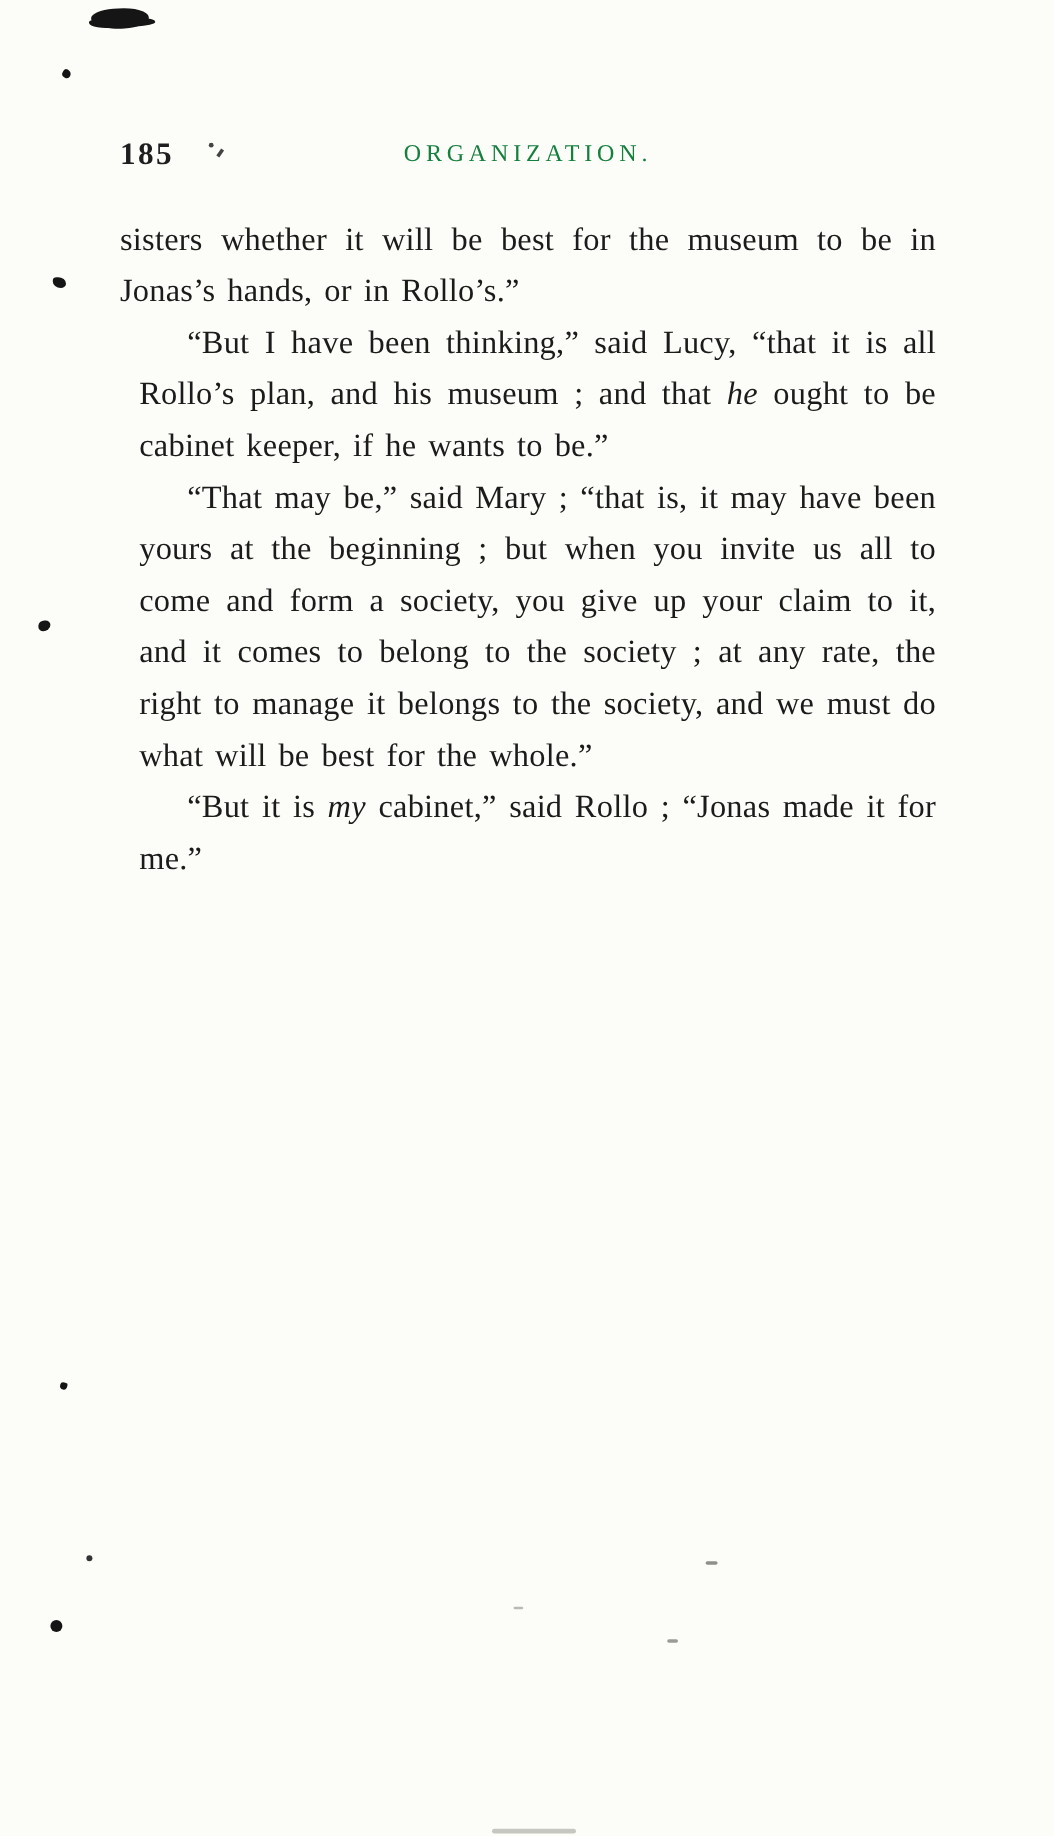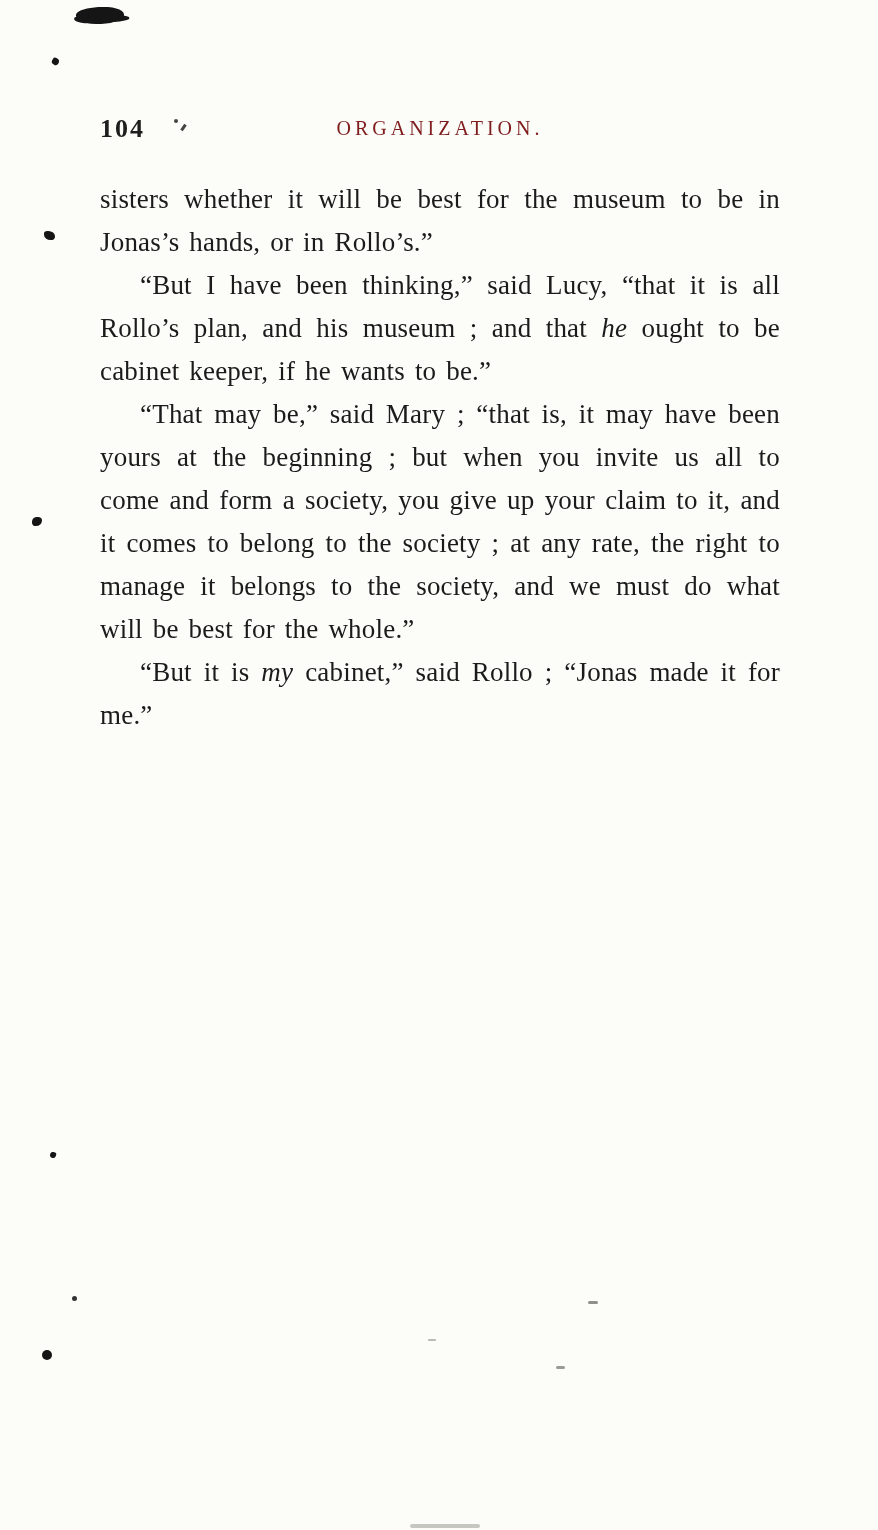--- a/index.html
+++ b/index.html
@@ -27,37 +27,37 @@
     top: 2px;
     font-size: 26px;
     font-weight: bold;
     letter-spacing: 2px;
     color: #1e1e1e;
   }
   .running-head {
     text-align: center;
     font-size: 20px;
     letter-spacing: 4px;
-    color: #7f1d1d;
+    color: #15803d;
     padding-top: 5px;
   }
   
   .body-text {
     position: absolute;
     top: 178px;
     left: 100px;
     width: 680px;
     font-size: 27px;
     line-height: 43px;
     text-align: justify;
     word-spacing: 3px;
     letter-spacing: 0.2px;
   }
   .body-text p { margin: 0; }
-  .body-text p.indent { text-indent: 40px; }
+  .body-text p.indent { text-indent: 40px; margin-left: 16px; }
   .body-text em { font-style: italic; }
 
   
   .artifact { position: absolute; background: #151515; }
   .ink-blot {
     top: 7px; left: 76px; width: 48px; height: 17px;
     border-radius: 45% 60% 50% 65%;
     transform: rotate(-4deg);
     box-shadow: -6px 3px 0 -4px #151515, 10px 4px 0 -5px #151515;
   }
@@ -87,21 +87,21 @@
   <div class="artifact speck-e"></div>
   <div class="artifact speck-f"></div>
   <div class="artifact mark-after-number-1"></div>
   <div class="artifact mark-after-number-2"></div>
   <div class="artifact faint-dash-a"></div>
   <div class="artifact faint-dots"></div>
   <div class="artifact faint-dash-b"></div>
   <div class="artifact bottom-smudge"></div>
 
   <div class="header-row">
-    <span class="page-number">104</span>
+    <span class="page-number">185</span>
     <div class="running-head">ORGANIZATION.</div>
   </div>
 
   <div class="body-text">
 
     <p><span>sisters whether it will be best for the museum to be in Jonas’s hands, or in Rollo’s.”</span></p>
 
     <p class="indent"><span>“But I have been thinking,” said Lucy, “that it is all Rollo’s plan, and his museum ; and that </span><em>he</em><span> ought to be cabinet keeper, if he wants to be.”</span></p>
 
 

